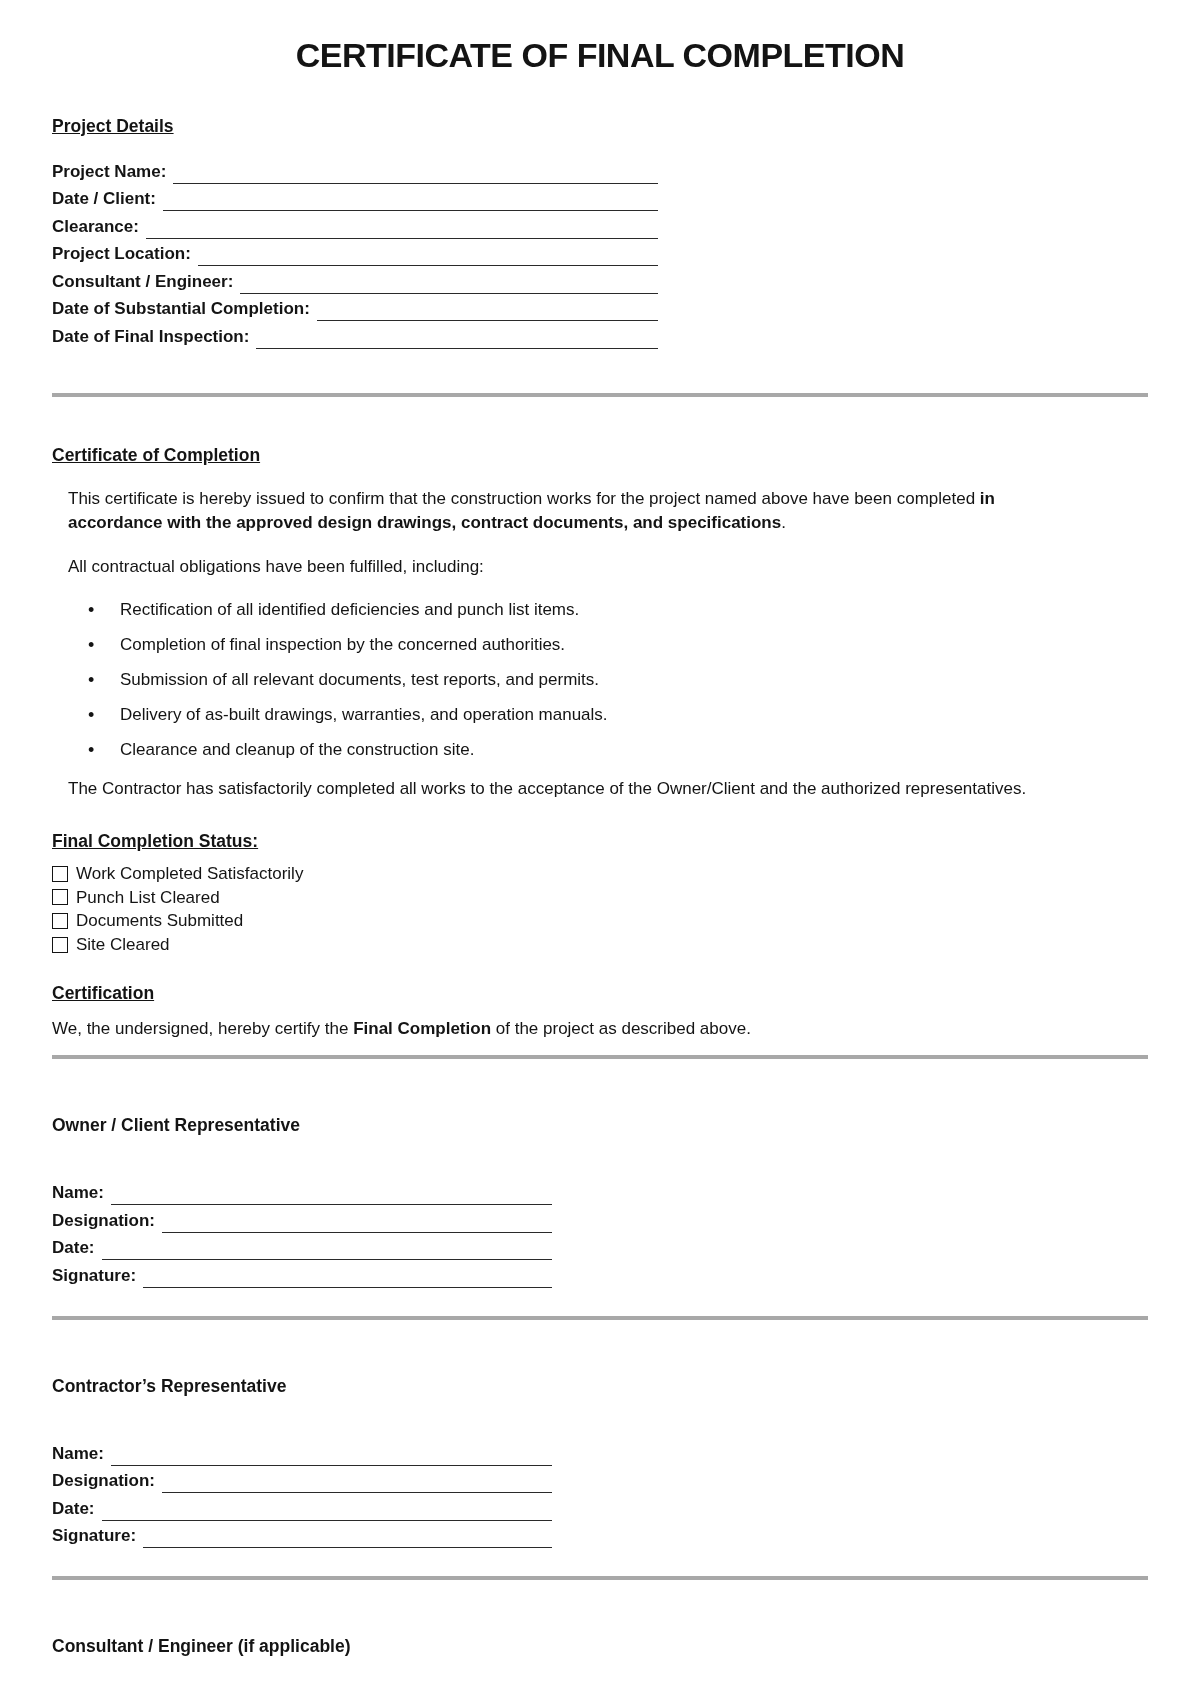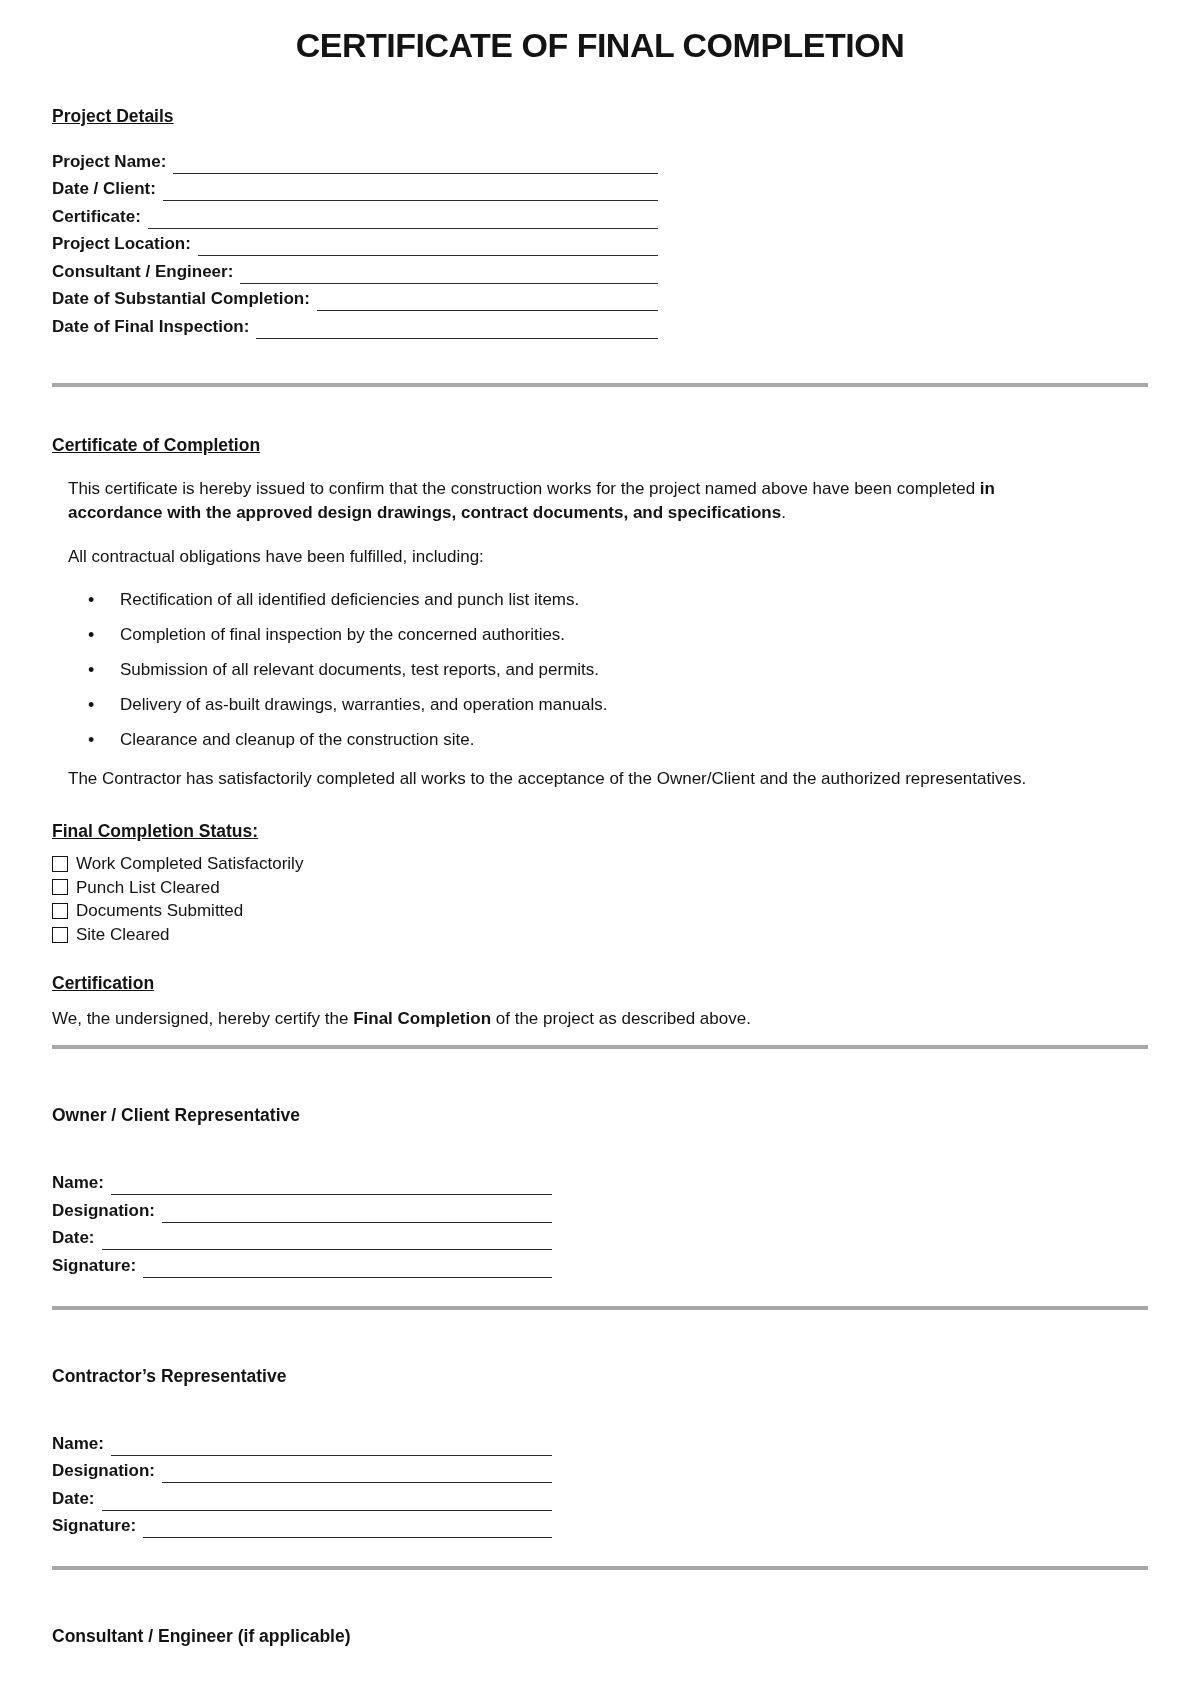--- a/index.html
+++ b/index.html
@@ -11,21 +11,21 @@
     font-family: "Liberation Sans", sans-serif;
     font-size: 17px;
     line-height: 1.4;
     color: #141414;
   }
   .doc-title {
     text-align: center;
     font-size: 34px;
     font-weight: 700;
     letter-spacing: -0.5px;
-    margin: 8px 0 34px 0;
+    margin: 18px 0 34px 0;
   }
   .section-heading {
     font-size: 17.5px;
     font-weight: 700;
     text-decoration: underline;
     margin: 0 0 18px 0;
   }
   .field-row {
     display: flex;
     align-items: flex-end;
@@ -105,21 +105,21 @@
 <div>
   <div class="field-row details-row">
     <span class="field-label">Project Name:</span>
     <span class="field-line"></span>
   </div>
   <div class="field-row details-row">
     <span class="field-label">Date / Client:</span>
     <span class="field-line"></span>
   </div>
   <div class="field-row details-row">
-    <span class="field-label">Certificate:</span>
+    <span class="field-label">Clearance:</span>
     <span class="field-line"></span>
   </div>
   <div class="field-row details-row">
     <span class="field-label">Project Location:</span>
     <span class="field-line"></span>
   </div>
   <div class="field-row details-row">
     <span class="field-label">Consultant / Engineer:</span>
     <span class="field-line"></span>
   </div>

